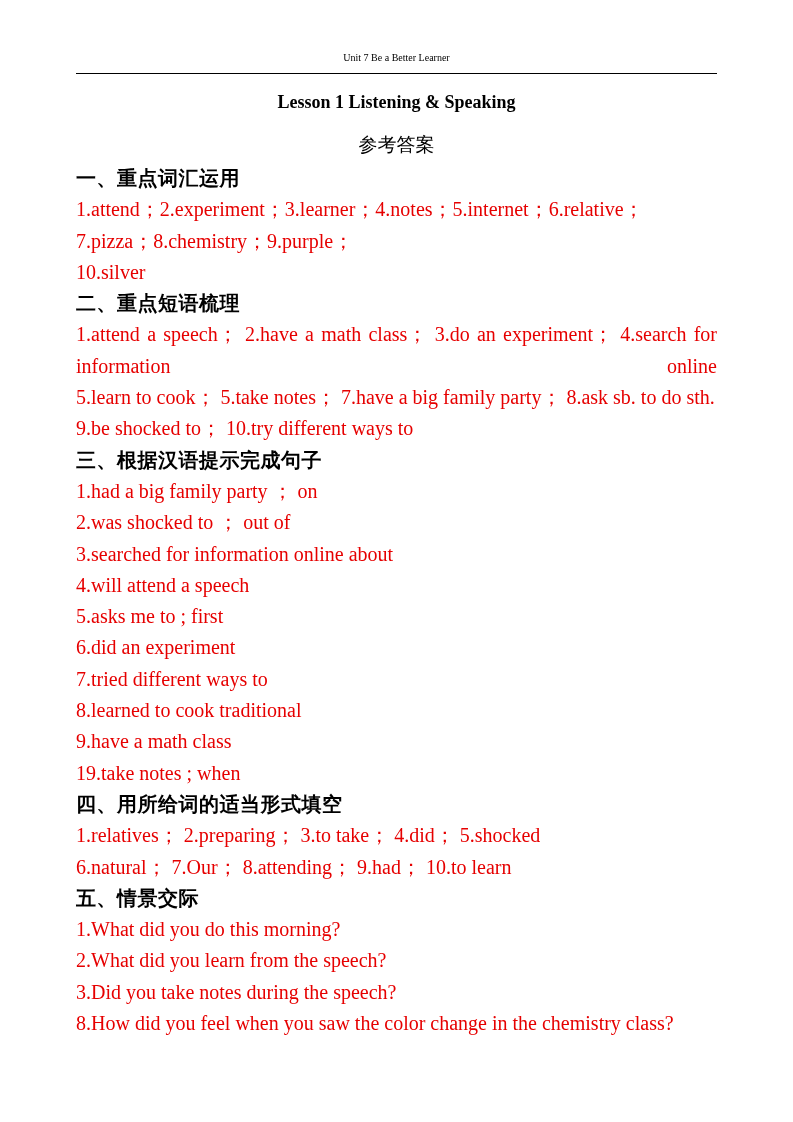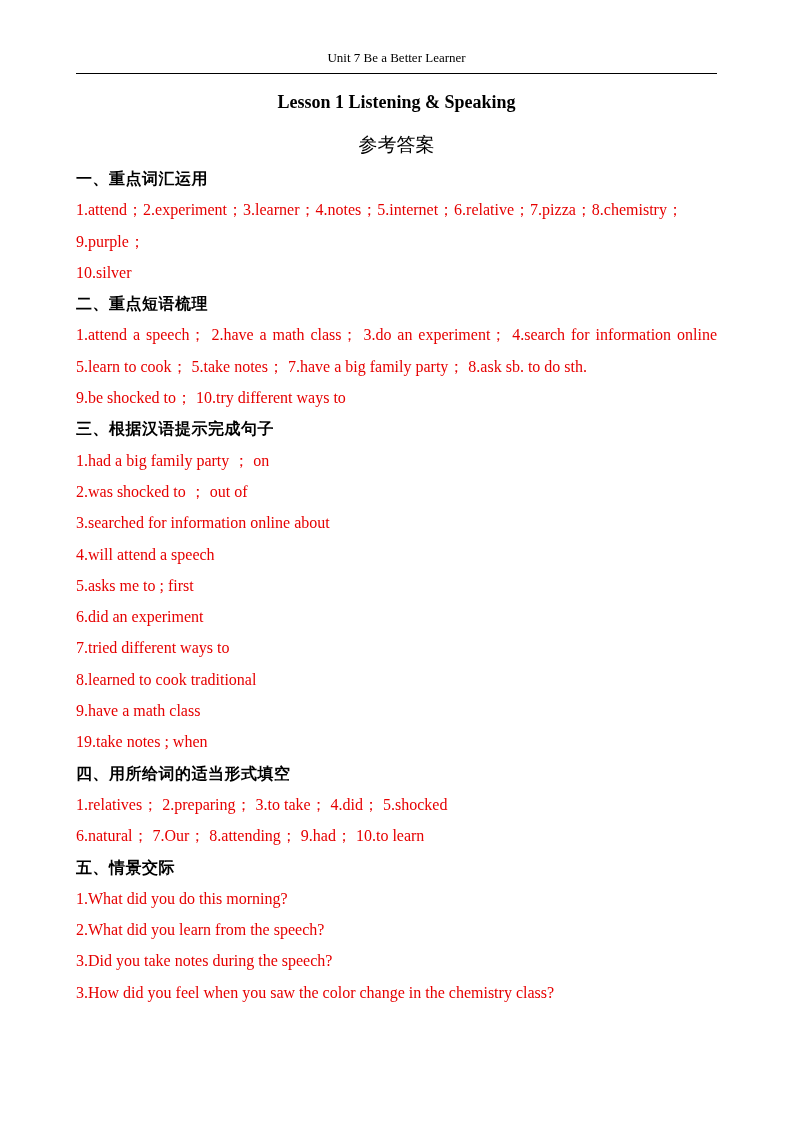--- a/index.html
+++ b/index.html
@@ -15,21 +15,21 @@
     color: #000000;
   }
   .page {
     box-sizing: border-box;
     width: 793px;
     height: 1122px;
     padding: 50px 76px 0 76px;
   }
   .page-header {
     text-align: center;
-    font-size: 13px;
+    font-size: 10px;
     line-height: 16px;
     padding-bottom: 7px;
     border-bottom: 1.5px solid #000000;
     font-family: "Liberation Serif", serif;
   }
   .doc-title {
     margin-top: 18px;
     text-align: center;
     font-size: 18px;
     line-height: 20px;
@@ -42,21 +42,21 @@
     font-size: 19px;
     line-height: 20px;
     font-weight: normal;
     font-family: "Liberation Sans", sans-serif;
   }
   .content {
     margin-top: 8px;
   }
   .line {
     line-height: 31.3px;
-    font-size: 16px;
+    font-size: 20px;
     white-space: pre-wrap;
   }
   .section-heading {
     font-weight: bold;
     color: #000000;
     font-family: "Liberation Sans", sans-serif;
     letter-spacing: 0.5px;
   }
   .answer-line {
     color: #e60000;
@@ -111,17 +111,17 @@
       <div class="line section-heading">四、用所给词的适当形式填空</div>
       <div class="line answer-line">1.relatives； 2.preparing； 3.to take； 4.did； 5.shocked</div>
       <div class="line answer-line">6.natural； 7.Our； 8.attending； 9.had； 10.to learn</div>
     </div>
 
     <div>
       <div class="line section-heading">五、情景交际</div>
       <div class="line answer-line">1.What did you do this morning?</div>
       <div class="line answer-line">2.What did you learn from the speech?</div>
       <div class="line answer-line">3.Did you take notes during the speech?</div>
-      <div class="line answer-line">3.How did you feel when you saw the color change in the chemistry class?</div>
+      <div class="line answer-line">8.How did you feel when you saw the color change in the chemistry class?</div>
     </div>
 
   </div>
 </div>
 
 </body></html>

